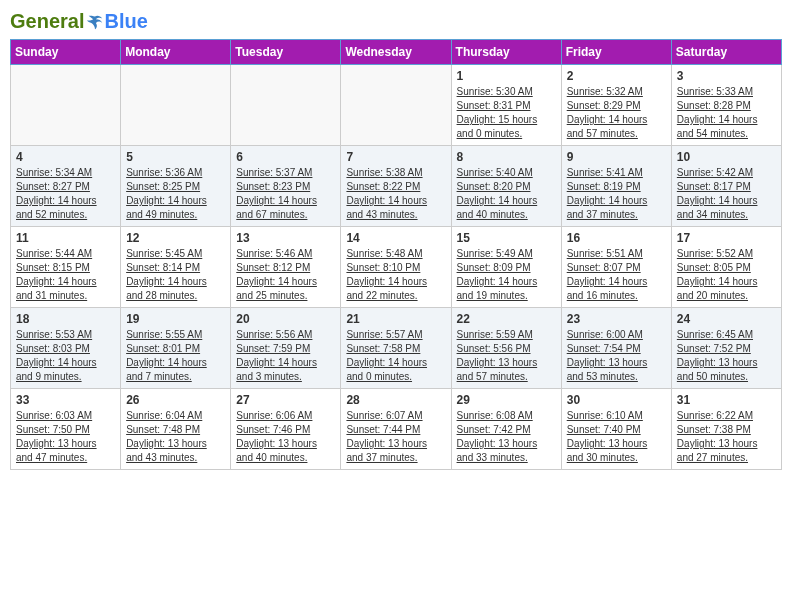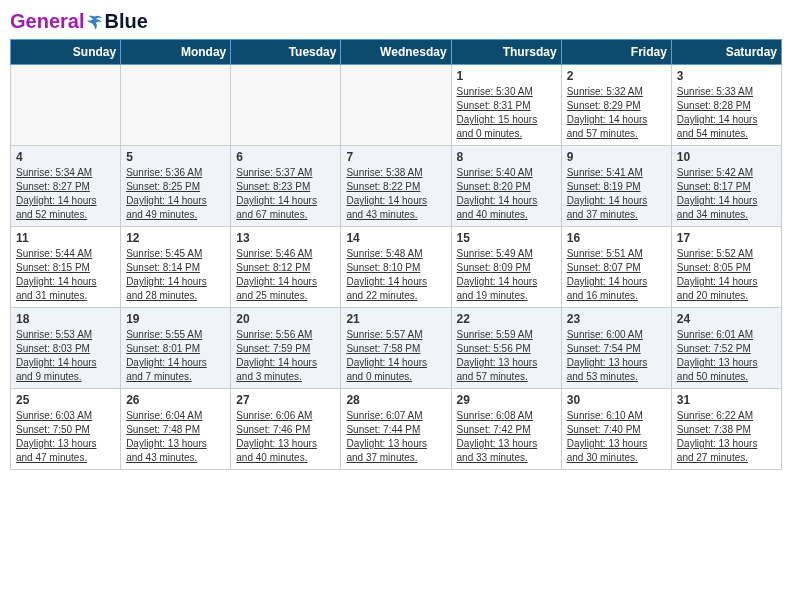--- a/index.html
+++ b/index.html
@@ -21,22 +21,22 @@
       flex-direction: column;
       align-items: flex-start;
     }
     .logo-text {
       font-size: 20px;
       font-weight: bold;
       color: #1a1a2e;
       display: flex;
       align-items: center;
     }
-    .logo-general { color: #a21caf; }
-    .logo-blue { color: #0f172a; }
+    .logo-general { color: #4d7c0f; }
+    .logo-blue { color: #3b82f6; }
     .logo-bird {
       width: 18px;
       height: 18px;
       margin-left: 2px;
     }
     .title-area {
       text-align: right;
     }
     .month-year {
       font-size: 36px;
@@ -45,26 +45,26 @@
     }
     .location {
       font-size: 15px;
       color: #333;
     }
     .calendar {
       width: 100%;
       border-collapse: collapse;
     }
     .calendar th {
-      background: #0c4a6e;
+      background: #a21caf;
       color: #fff;
       font-size: 12px;
       font-weight: bold;
       padding: 5px 4px;
-      text-align: right;
+      text-align: left;
       border: 1px solid #5a9fd4;
     }
     .calendar td {
       border: 1px solid #ccc;
       vertical-align: top;
       padding: 4px 5px;
       font-size: 10px;
       color: #333;
       width: calc(100% / 7);
       height: 80px;
@@ -331,30 +331,30 @@
           <div class="cell-content">
             <div>Sunrise: 6:00 AM</div>
             <div>Sunset: 7:54 PM</div>
             <div>Daylight: 13 hours</div>
             <div>and 53 minutes.</div>
           </div>
         </td>
         <td class="shaded">
           <span class="day-num">24</span>
           <div class="cell-content">
-            <div>Sunrise: 6:01 AM</div>
+            <div>Sunrise: 6:45 AM</div>
             <div>Sunset: 7:52 PM</div>
             <div>Daylight: 13 hours</div>
             <div>and 50 minutes.</div>
           </div>
         </td>
       </tr>
       <tr>
         <td>
-          <span class="day-num">25</span>
+          <span class="day-num">33</span>
           <div class="cell-content">
             <div>Sunrise: 6:03 AM</div>
             <div>Sunset: 7:50 PM</div>
             <div>Daylight: 13 hours</div>
             <div>and 47 minutes.</div>
           </div>
         </td>
         <td>
           <span class="day-num">26</span>
           <div class="cell-content">

